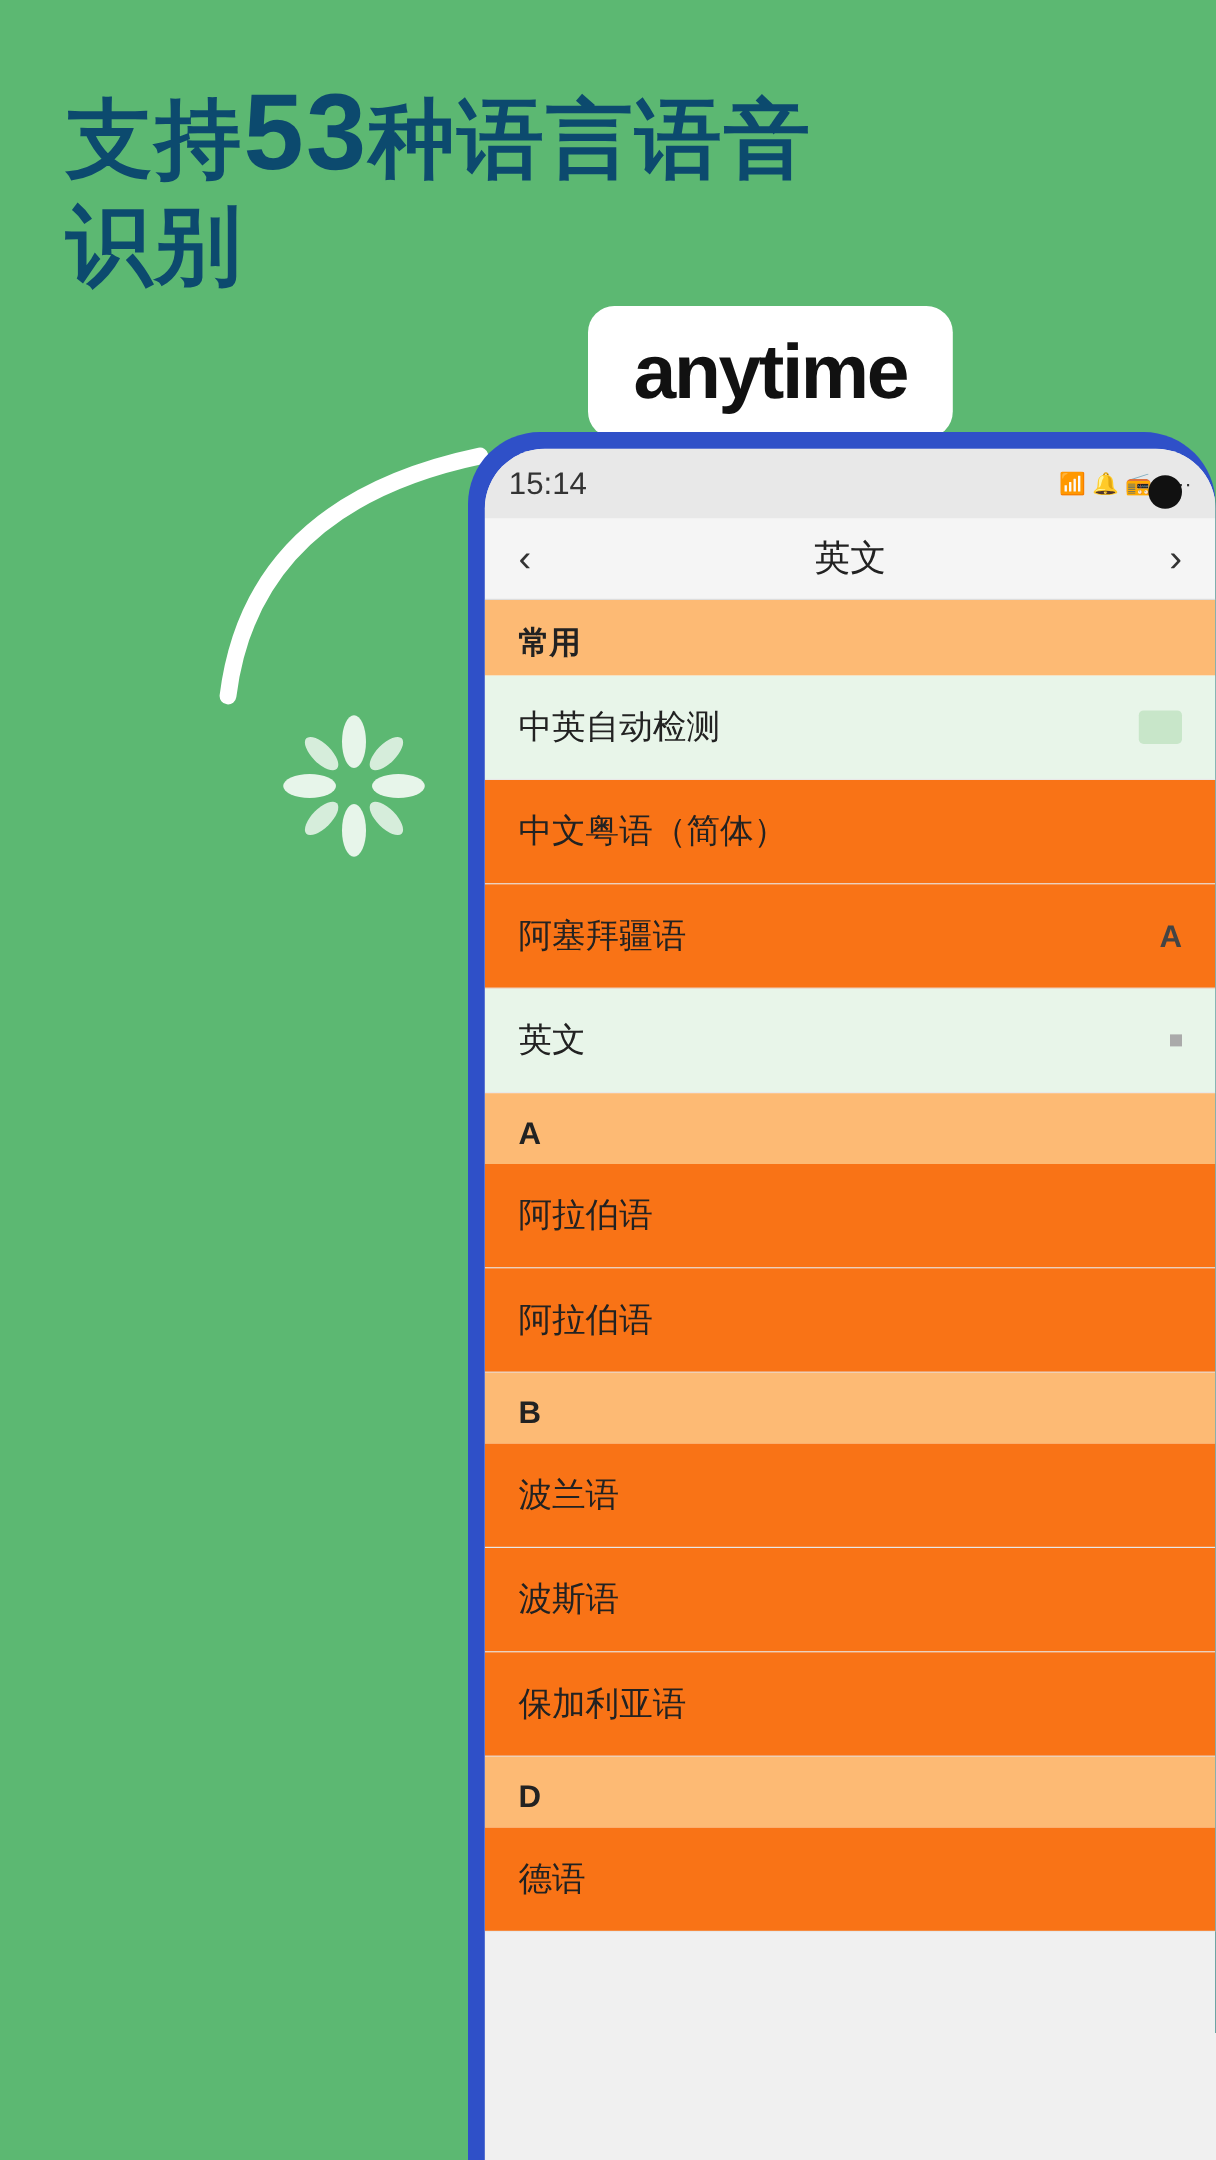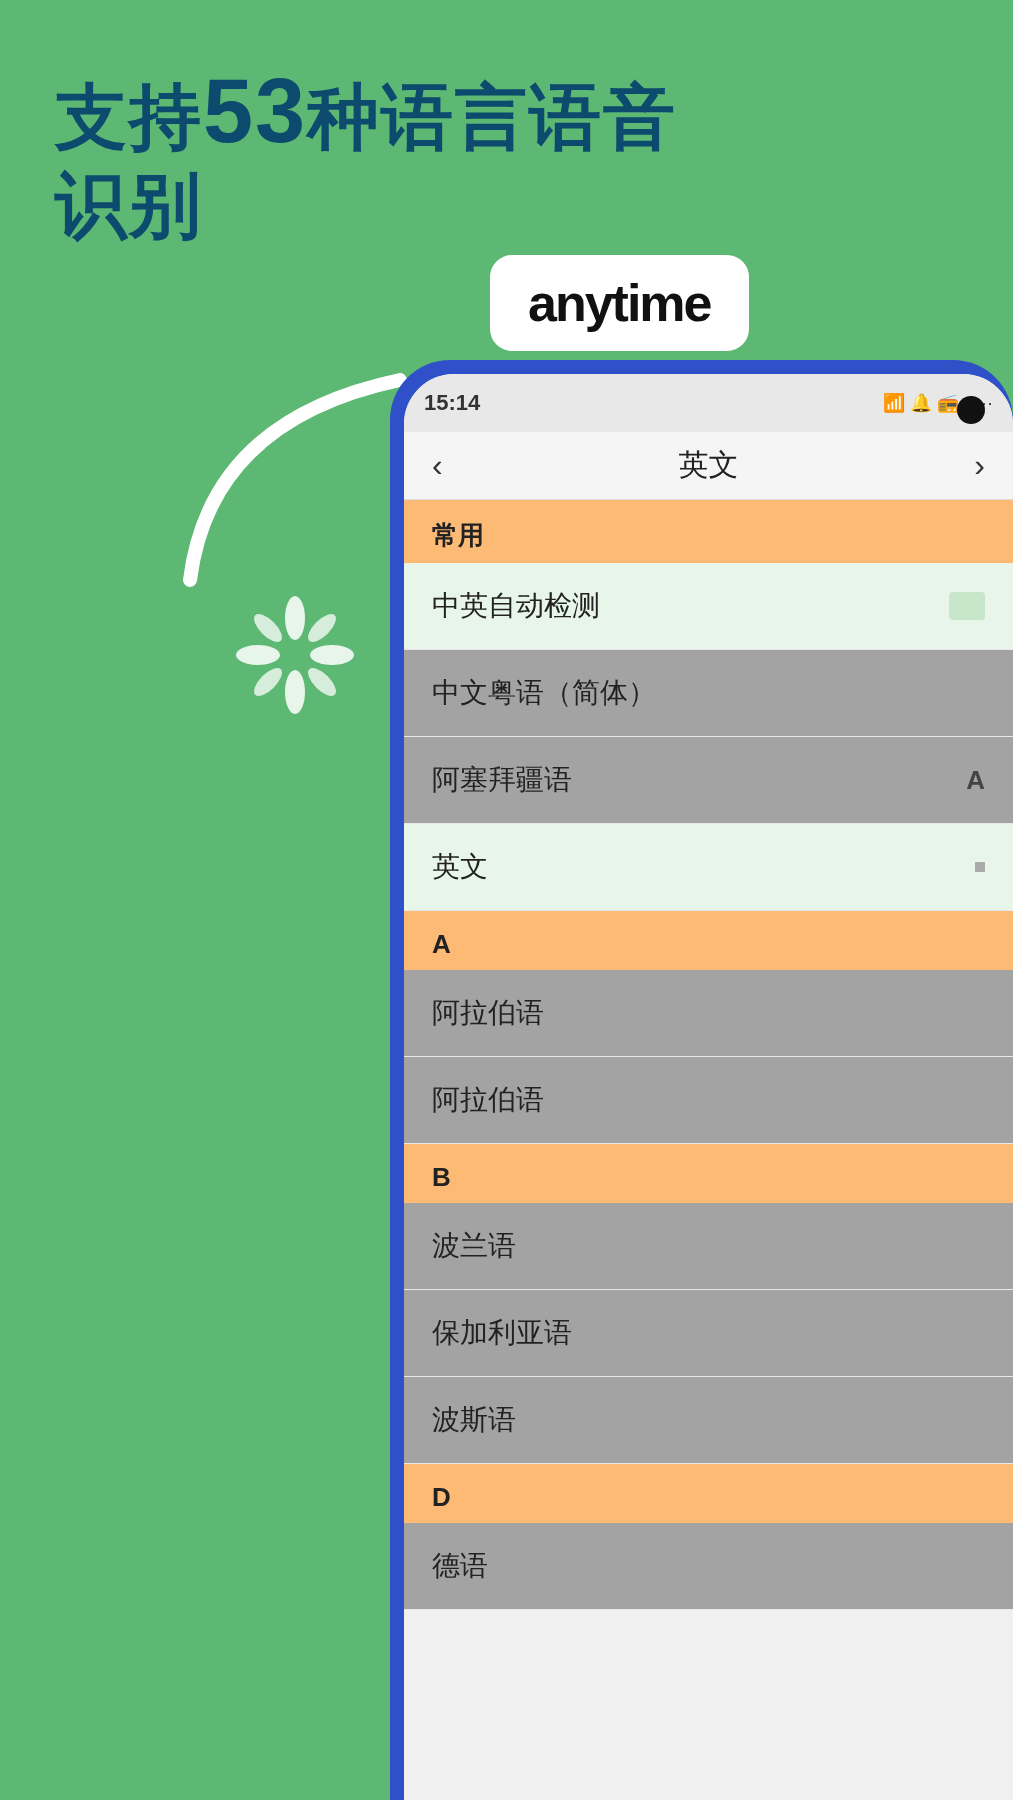--- a/index.html
+++ b/index.html
@@ -42,21 +42,21 @@
       top: 255px;
       left: 490px;
       background: white;
       border-radius: 22px;
       padding: 18px 38px;
       display: flex;
       align-items: center;
       justify-content: center;
     }
     .anytime-badge span {
-      font-size: 52px;
+      font-size: 64px;
       font-weight: 900;
       color: #111;
       font-family: Arial, sans-serif;
       letter-spacing: -2px;
     }
 
     
     .bubble-tail {
       position: absolute;
       top: 360px;
@@ -102,22 +102,22 @@
       height: 58px;
       background: #e8e8e8;
       display: flex;
       align-items: center;
       padding: 0 20px;
       font-size: 22px;
       color: #333;
       justify-content: space-between;
     }
     .status-bar .time {
-      font-weight: 700;
-      font-size: 22px;
+      font-weight: 400;
+      font-size: 26px;
       text-align: center;
     }
     .status-bar .icons {
       display: flex;
       align-items: center;
       gap: 6px;
       font-size: 18px;
     }
     .camera-dot {
       width: 28px;
@@ -167,21 +167,21 @@
       font-weight: 700;
       color: #222;
       background: #fdba74;
     }
 
     .lang-item {
       padding: 24px 28px;
       font-size: 28px;
       color: #222;
       border-bottom: 1px solid #e8e8e8;
-      background: #a3a3a3;
+      background: #f97316;
       display: flex;
       align-items: center;
       justify-content: space-between;
     }
 
     .lang-item.selected {
       background: #e8f5e9;
     }
 
     
@@ -267,24 +267,24 @@
       </div>
       <div class="lang-item">
         <span>阿拉伯语</span>
       </div>
 
       <div class="section-header">B</div>
       <div class="lang-item">
         <span>波兰语</span>
       </div>
       <div class="lang-item">
+        <span>波斯语</span>
+      </div>
+      <div class="lang-item">
         <span>保加利亚语</span>
-      </div>
-      <div class="lang-item">
-        <span>波斯语</span>
       </div>
 
       <div class="section-header">D</div>
       <div class="lang-item">
         <span>德语</span>
       </div>
 
     </div>
 
   </div>

